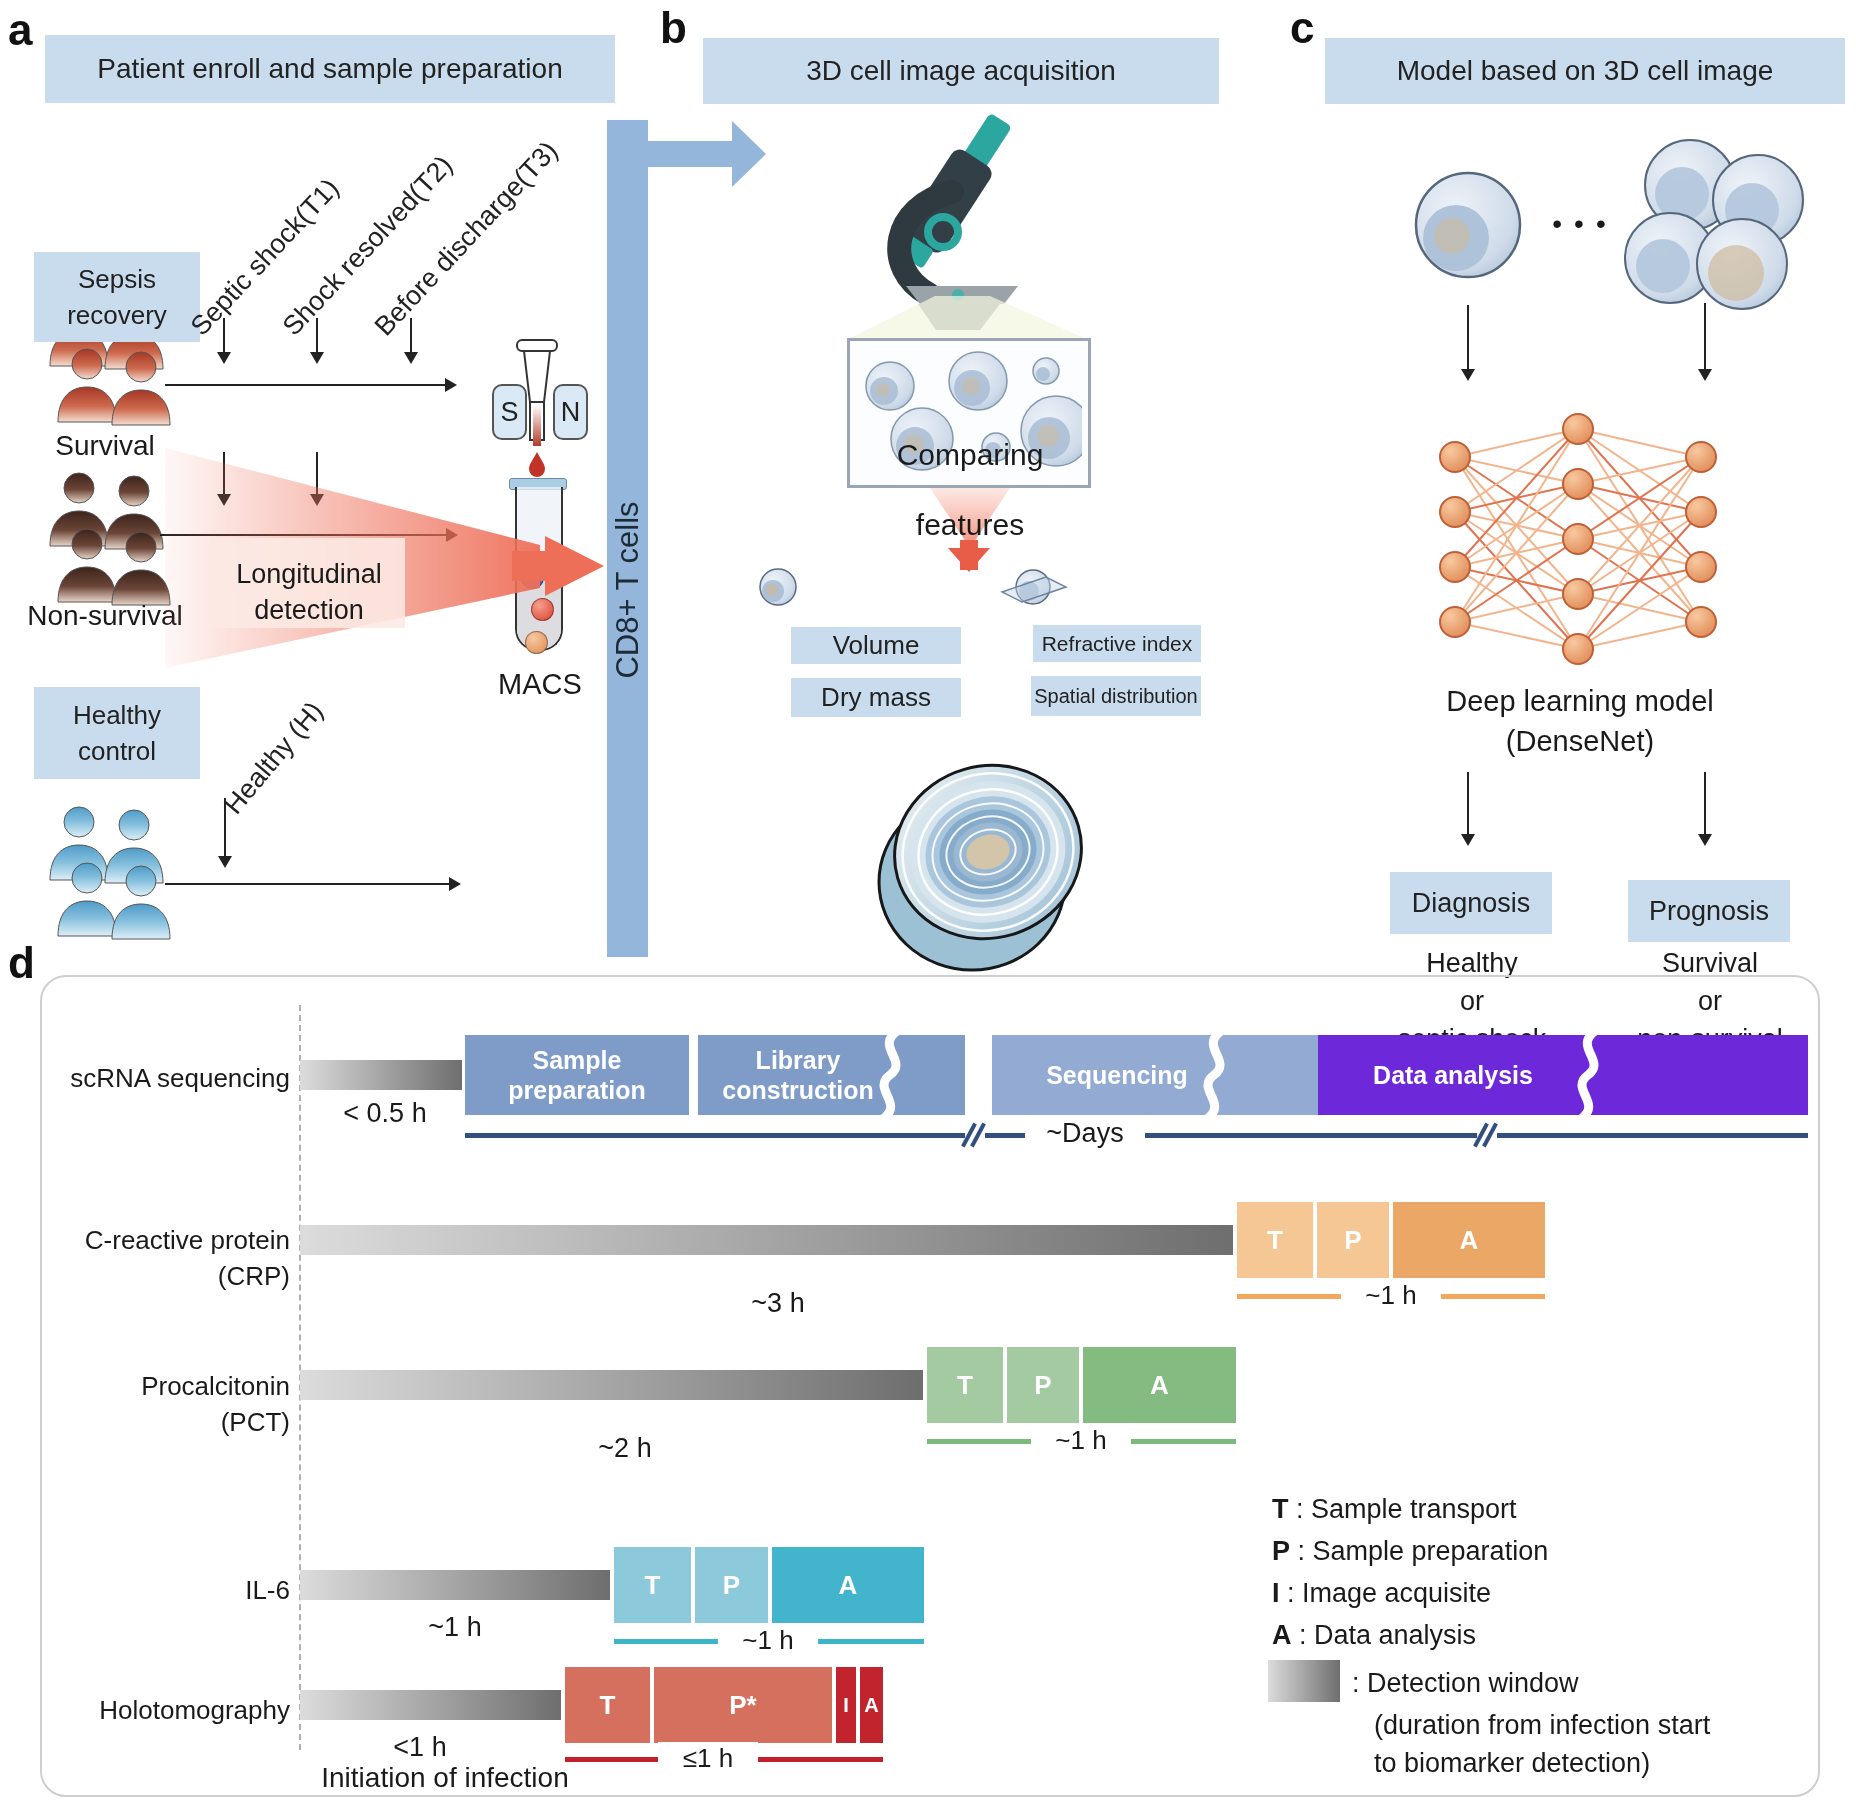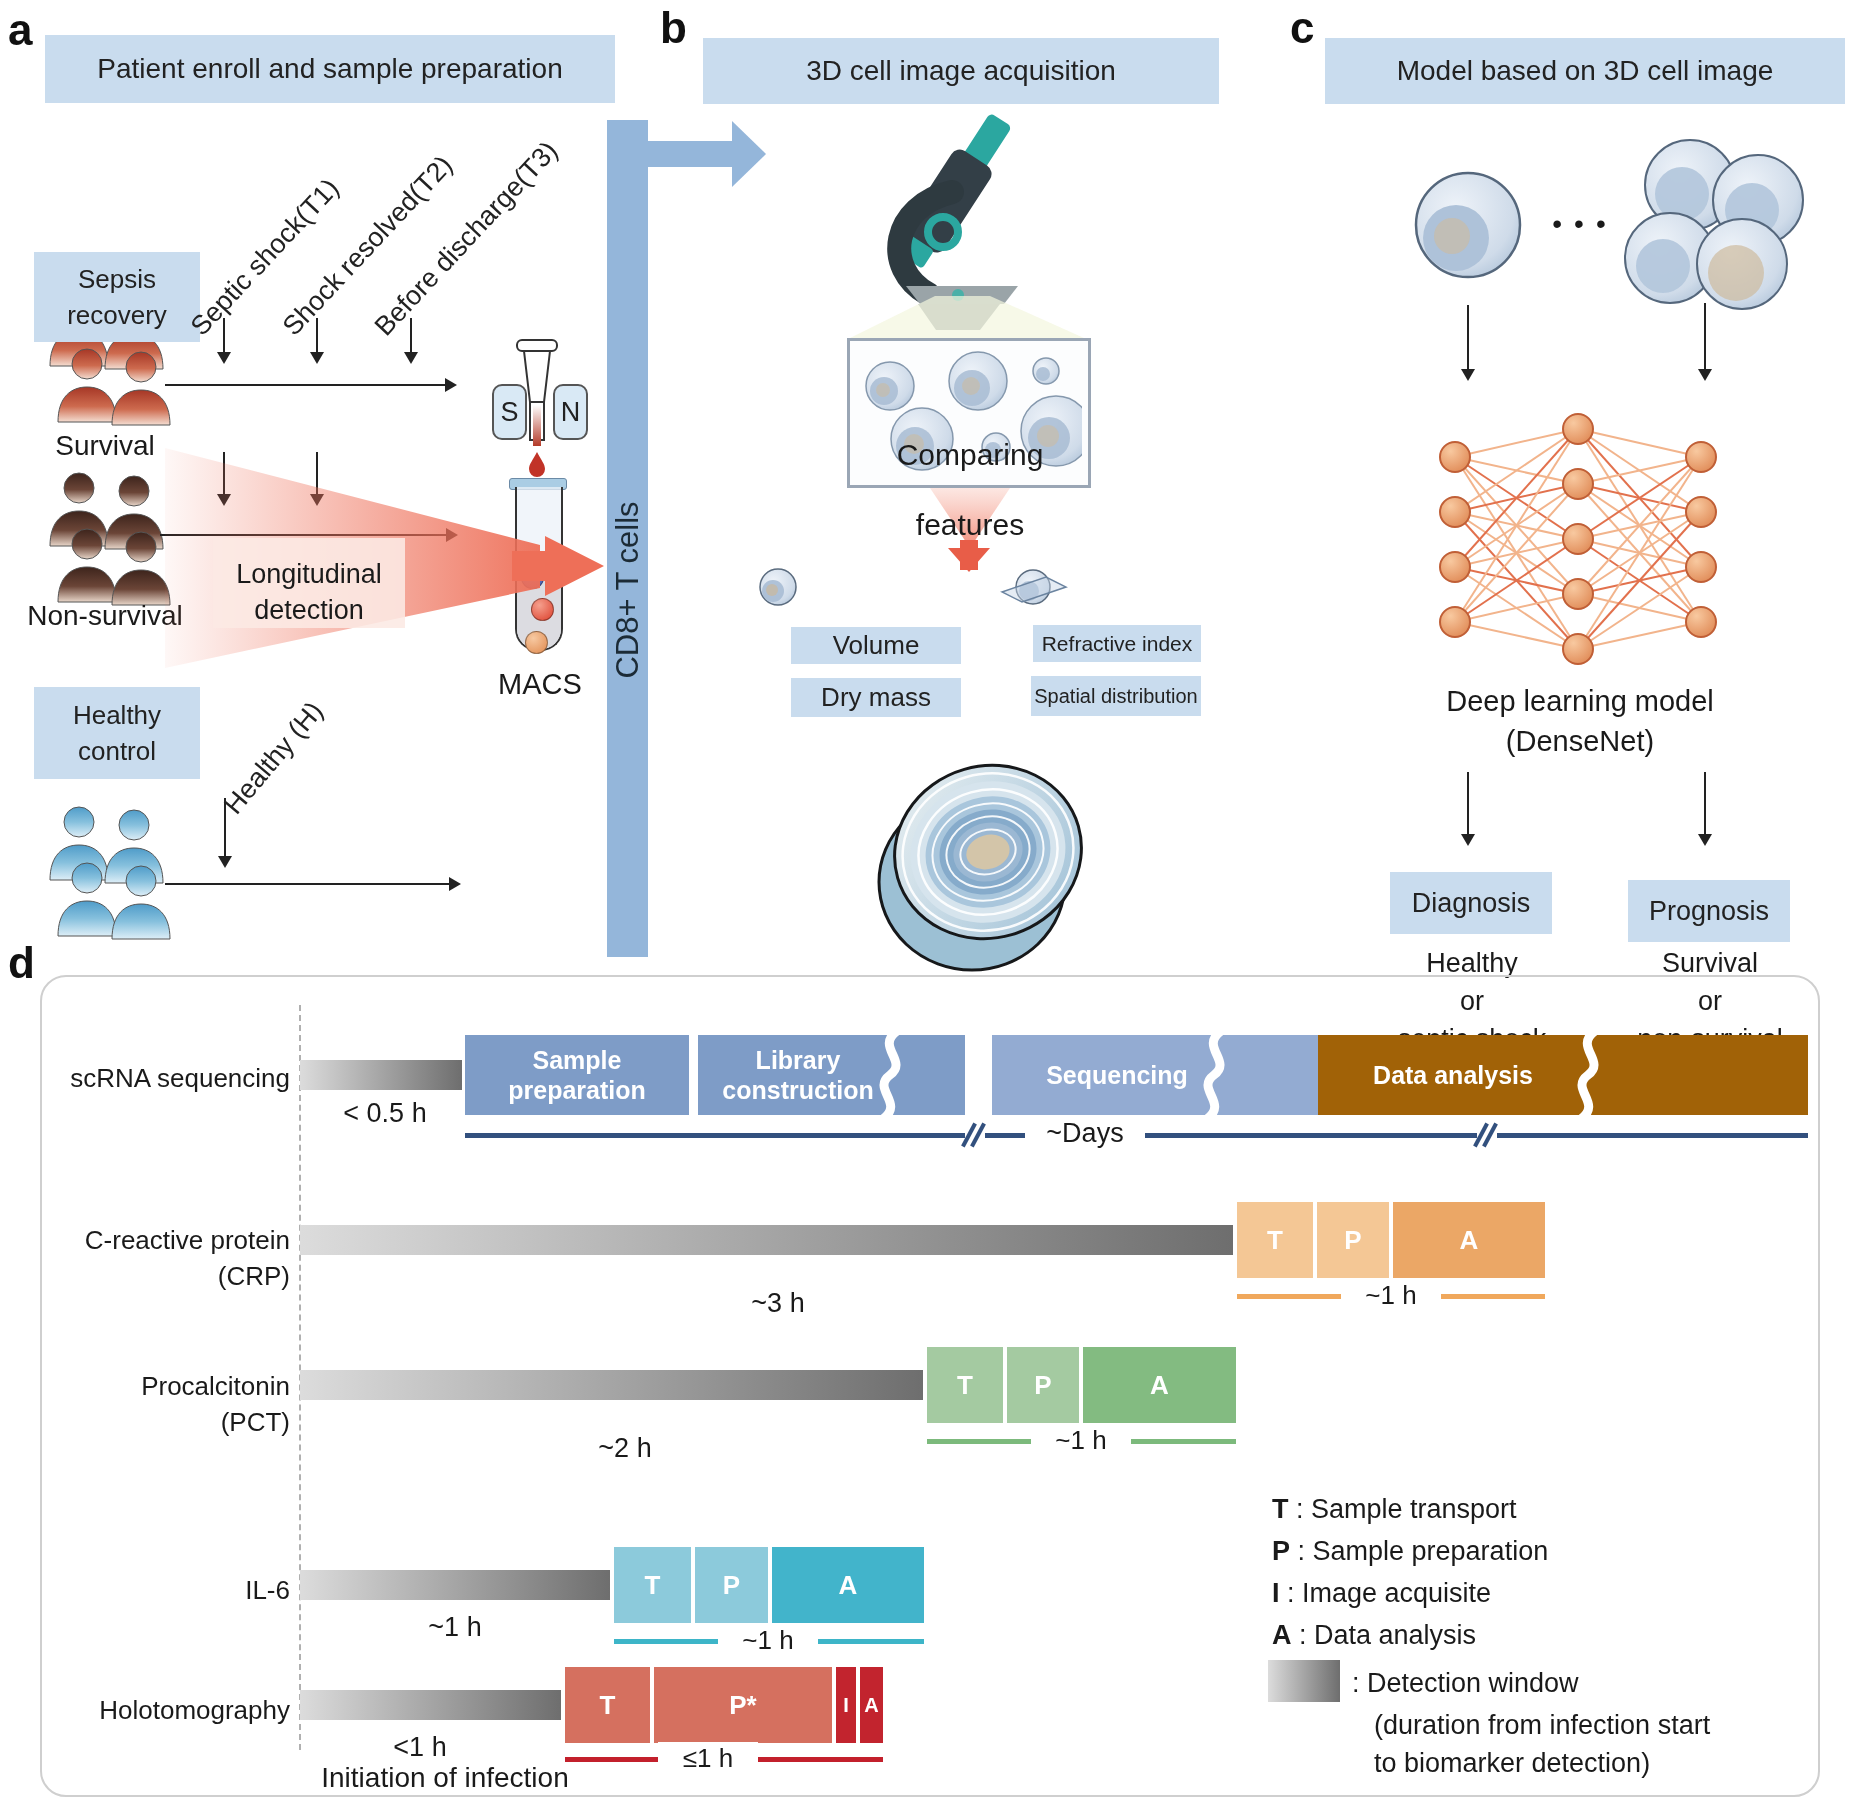--- a/index.html
+++ b/index.html
@@ -402,21 +402,21 @@
 
   <div class="seg" style="left:465px;width:224px;background:#7e9cc7;justify-content:center;">
     <div class="slab" style="width:150px;">Sample preparation</div>
   </div>
   <div class="seg" style="left:698px;width:267px;background:#7e9cc7;">
     <div class="slab" style="width:200px;">Library construction</div>
   </div>
   <div class="seg" style="left:964px;width:350px;background:#93abd2;margin-left:28px;">
     <div class="slab" style="width:250px;">Sequencing</div>
   </div>
-  <div class="seg" style="left:1318px;width:490px;background:#a16207;">
+  <div class="seg" style="left:1318px;width:490px;background:#6d28d9;">
     <div class="slab" style="width:270px;">Data analysis</div>
   </div>
   <svg class="abs" style="left:873px;top:1035px;" width="34" height="80" viewBox="0 0 34 80">
     <path d="M24,-4 C2,12 36,26 17,40 C-2,54 32,68 10,84" stroke="#fff" stroke-width="9" fill="none"></path>
     </svg>
   <svg class="abs" style="left:1197px;top:1035px;" width="34" height="80" viewBox="0 0 34 80">
     <path d="M24,-4 C2,12 36,26 17,40 C-2,54 32,68 10,84" stroke="#fff" stroke-width="9" fill="none"></path>
     </svg>
   <svg class="abs" style="left:1571px;top:1035px;" width="34" height="80" viewBox="0 0 34 80">
     <path d="M24,-4 C2,12 36,26 17,40 C-2,54 32,68 10,84" stroke="#fff" stroke-width="9" fill="none"></path>

